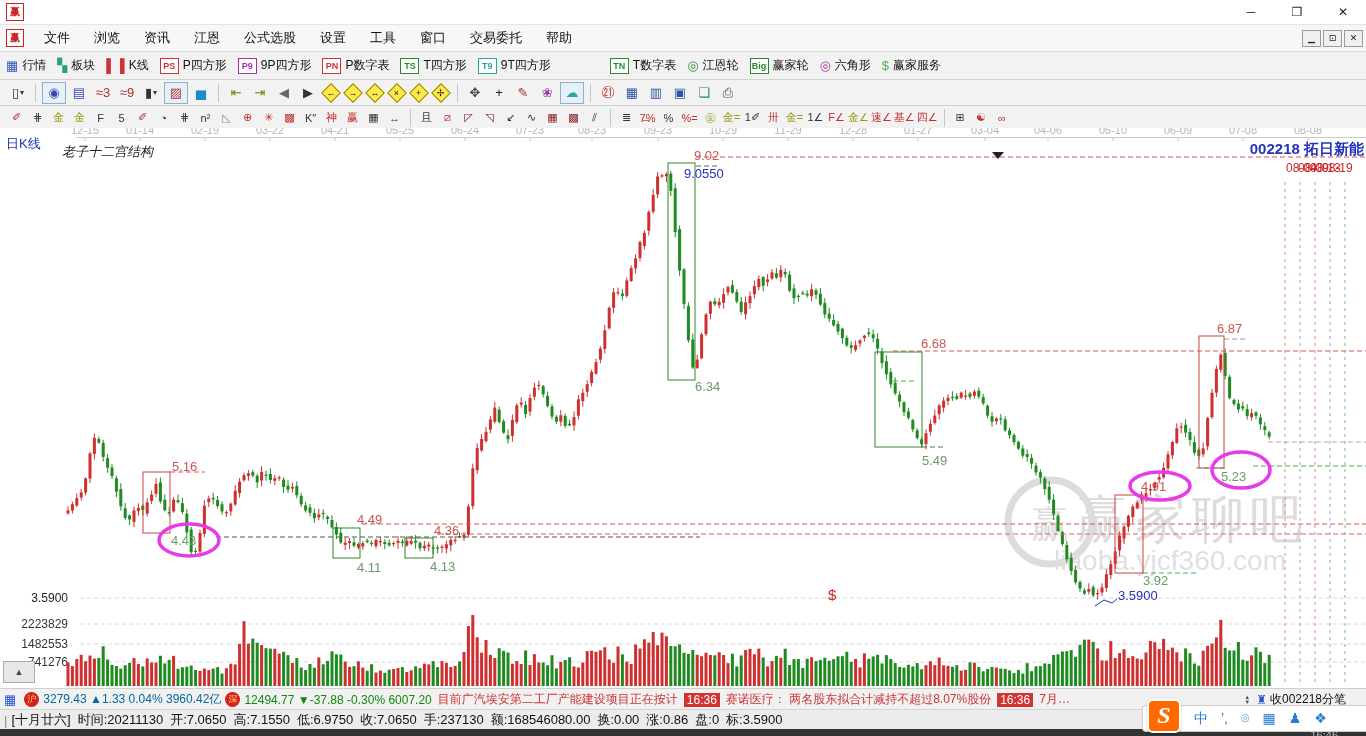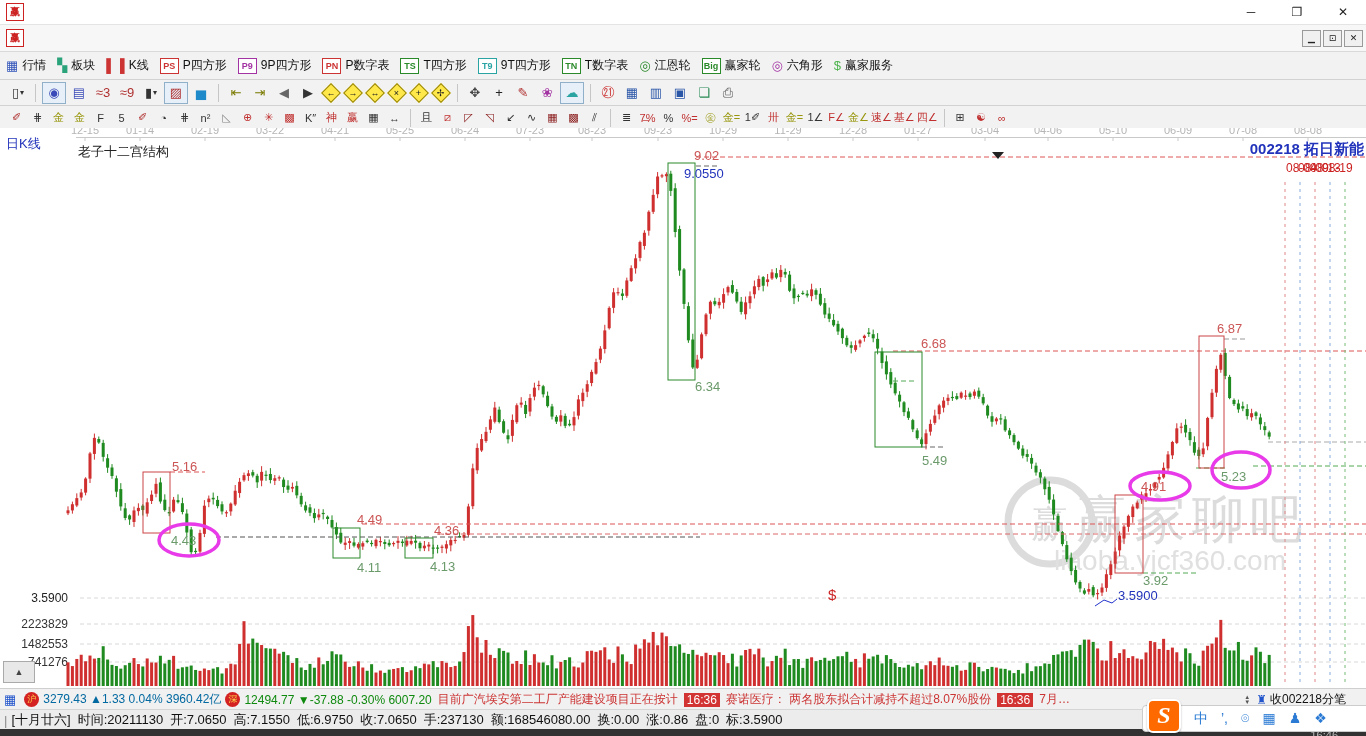--- a/index.html
+++ b/index.html
@@ -31,21 +31,21 @@
   .ibtn.pressed{border:1px solid #8fb0c8;background:#e7f0f8;}
   .dd{font-size:8px;color:#333;margin-left:1px;}
   .diamond{width:12px;height:12px;background:#ffe84a;border:1px solid #97850a;transform:rotate(45deg);
            display:flex;align-items:center;justify-content:center;margin:0 4px;flex:0 0 auto;}
   .diamond span{transform:rotate(-45deg);font-size:9px;color:#222;line-height:1;}
   .dbtn{min-width:19px;height:19px;display:flex;align-items:center;justify-content:center;
         font-size:11px;margin:0 1px;white-space:nowrap;flex:0 0 auto;}
   
   .chart-area{position:absolute;left:0;top:128px;width:1366px;height:560px;background:#fff;}
   .klabel{position:absolute;left:6px;top:7px;color:#2233bb;font-size:13px;}
-  .struct{position:absolute;left:78px;top:15px;color:#222;font-size:13px;}
+  .struct{position:absolute;left:62px;top:15px;color:#222;font-size:13px;font-style:italic;}
   .stock{position:absolute;right:2px;top:12px;color:#2233bb;font-size:15px;font-weight:bold;white-space:nowrap;}
   .pgup{position:absolute;left:3px;top:533px;width:30px;height:20px;background:#e8e8e8;border:1px solid #aaa;
         display:flex;align-items:center;justify-content:center;font-size:9px;color:#444;}
   
   .status1{position:absolute;left:0;top:688px;width:1366px;height:21px;background:#f1f1f1;border-top:1px solid #cfcfcf;
            display:flex;align-items:center;font-size:12px;overflow:hidden;}
   .sicon{color:#2255cc;font-size:13px;margin:0 4px 0 4px;}
   .idxbadge{width:15px;height:15px;border-radius:50%;background:#d42222;color:#ffd24a;font-size:9px;line-height:15px;
             text-align:center;margin:0 4px;flex:0 0 auto;}
   .idx-red{color:#0369a1;white-space:nowrap;}
@@ -79,20 +79,32 @@
     <span class="applogo">赢</span>
     <span class="wbtns">
       <span class="wbtn">─</span>
       <span class="wbtn">❐</span>
       <span class="wbtn">✕</span>
     </span>
   </div>
 
   <div class="menubar">
     <span class="applogo">赢</span>
+    <span id="menu-items" style="display:flex;">
+        <span class="menuitem">文件</span>
+        <span class="menuitem">浏览</span>
+        <span class="menuitem">资讯</span>
+        <span class="menuitem">江恩</span>
+        <span class="menuitem">公式选股</span>
+        <span class="menuitem">设置</span>
+        <span class="menuitem">工具</span>
+        <span class="menuitem">窗口</span>
+        <span class="menuitem">交易委托</span>
+        <span class="menuitem">帮助</span>
+      </span>
     <span class="mdibtns">
       <span class="mdibtn">▁</span>
       <span class="mdibtn">⊡</span>
       <span class="mdibtn">✕</span>
     </span>
   </div>
 
   <div class="toolbar t1" id="toolbar1">
       <span class="titem">
         <span class="tglyph" style="color: rgb(51, 85, 187);">▦</span>
@@ -120,21 +132,21 @@
       </span>
       <span class="titem">
         <span class="tbadge" style="color: rgb(42, 138, 42); border-color: rgb(42, 138, 42);">TS</span>
         <span>T四方形</span>
       </span>
       <span class="titem">
         <span class="tbadge" style="color: rgb(42, 163, 163); border-color: rgb(42, 163, 163);">T9</span>
         <span>9T四方形</span>
       </span>
       <span class="titem">
-        <span class="tbadge" style="color: rgb(42, 138, 42); border-color: rgb(42, 138, 42);">TN</span>
+        <span class="tbadge" style="color: rgb(42, 138, 42); border-color: rgb(42, 138, 42); margin-left: 48px;">TN</span>
         <span>T数字表</span>
       </span>
       <span class="titem">
         <span class="tglyph" style="color: rgb(42, 138, 42);">◎</span>
         <span>江恩轮</span>
       </span>
       <span class="titem">
         <span class="tbadge" style="color: rgb(42, 138, 42); border-color: rgb(42, 138, 42);">Big</span>
         <span>赢家轮</span>
       </span>

